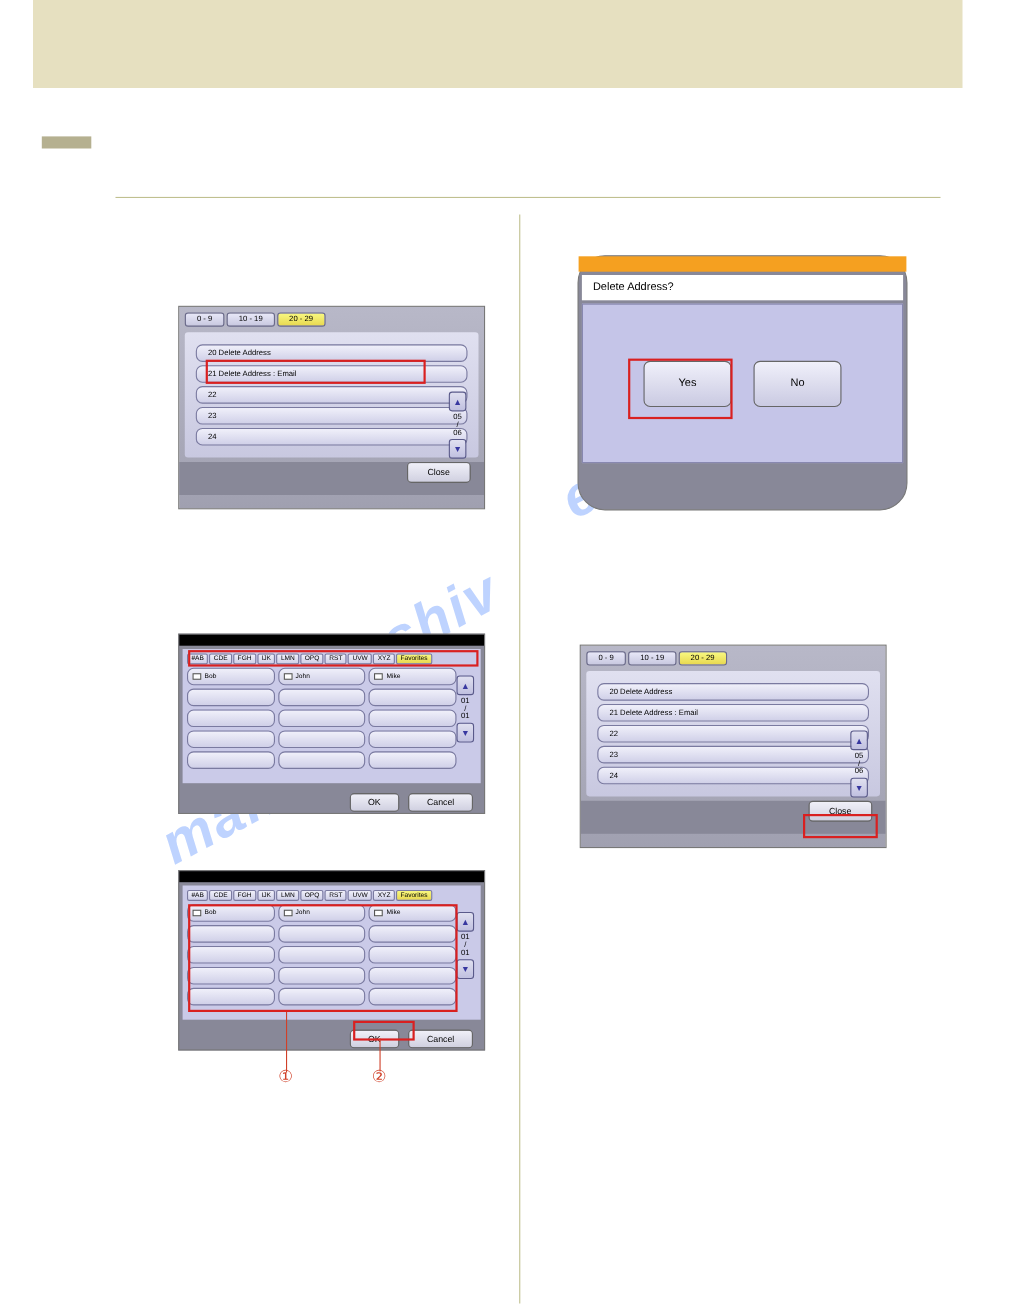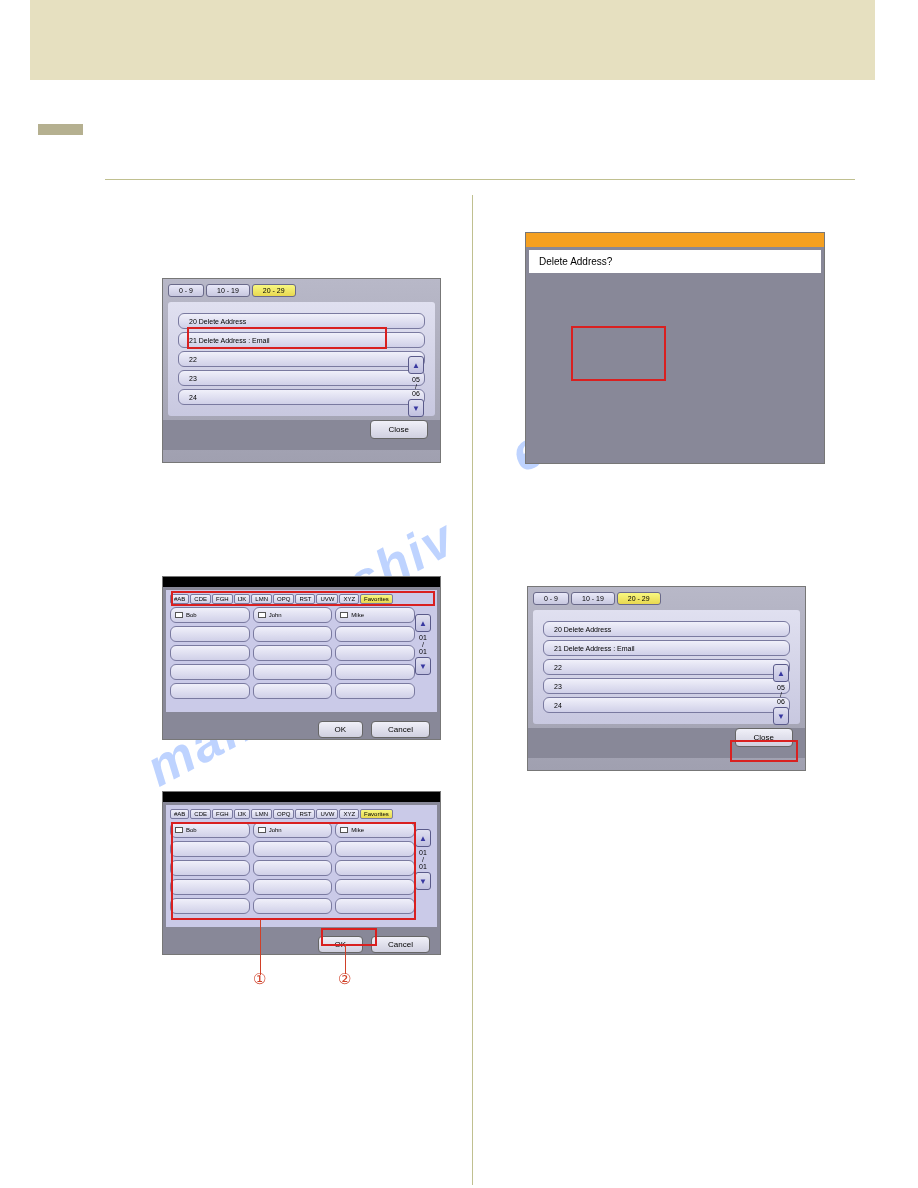--- a/index.html
+++ b/index.html
@@ -19,21 +19,21 @@
   .body-a { background: linear-gradient(#e0e0f0,#c8c8e0); margin: 0 5px; padding: 8px 10px; border-radius: 3px; }
   .row-a { background: linear-gradient(#f0f0fa,#d0d0e8); border: 1px solid #7a7aa0; border-radius: 6px; margin: 3px 0; padding: 3px 10px; font-size: 7px; height: 16px; display: flex; align-items: center; }
   .arrowcol { position: absolute; right: 10px; top: 54px; width: 18px; display: flex; flex-direction: column; align-items: center; gap: 2px; }
   .arrbtn { width: 16px; height: 18px; border: 1px solid #5a5a8a; border-radius: 3px; background: linear-gradient(#e0e0f0,#c0c0e0); display: flex; align-items: center; justify-content: center; font-size: 8px; color: #3838a0; }
   .counter { font-size: 7px; text-align: center; line-height: 1; }
   .footer-a { background: #888898; height: 30px; display: flex; justify-content: flex-end; align-items: flex-start; padding-right: 12px; margin-top: 4px; }
   .closebtn { border: 1px solid #666; border-radius: 4px; padding: 4px 18px; font-size: 8px; background: linear-gradient(#f0f0f8,#d0d0e0); }
   .redbox { position: absolute; border: 2px solid #d92020; pointer-events: none; }
 
   
-  .pB { left: 525px; top: 232px; width: 300px; height: 232px; background: #888898; }
+  .pB { left: 525px; top: 232px; width: 300px; height: 232px; background: #888898; border-radius: 25px; }
   .pB-head { height: 14px; background: #f5a020; }
   .pB-title { background: #fff; margin: 3px; padding: 6px 10px; font-size: 10px; }
   .pB-body { background: #c5c5e8; margin: 3px; height: 145px; display: flex; align-items: center; justify-content: center; gap: 20px; position: relative; border: 1px solid #8888b0; }
   .pB-btn { width: 80px; height: 42px; border: 1px solid #666; border-radius: 6px; background: linear-gradient(#f0f0fa,#cacae2); display: flex; align-items: center; justify-content: center; font-size: 10px; }
 
   
   .pC { left: 162px; top: 576px; width: 279px; height: 164px; background: #888898; }
   .pD { left: 162px; top: 791px; width: 279px; height: 164px; background: #888898; }
   .favbody { background: #cacae8; margin: 3px; padding: 4px; position: relative; height: 122px; }
   .favtabs { display: flex; gap: 1px; margin-bottom: 3px; }
@@ -84,20 +84,24 @@
   </div>
   <div class="footer-a">
     <div class="closebtn">Close</div>
   </div>
   <div class="redbox" style="left:24px;top:48px;width:200px;height:22px;"></div>
 </div>
 
 <div class="panel pB">
   <div class="pB-head"></div>
   <div class="pB-title">Delete Address?</div>
+  <div class="pB-body">
+    <div class="pB-btn">Yes</div>
+    <div class="pB-btn">No</div>
+  </div>
   <div style="height:30px;"></div>
   <div class="redbox" style="left:45px;top:93px;width:95px;height:55px;"></div>
 </div>
 
 <div class="panel pC">
   <div style="height:10px;background:#000;"></div>
   <div class="favbody">
     <div class="favtabs">
       <div class="ftab">#AB</div>
       <div class="ftab">CDE</div>

